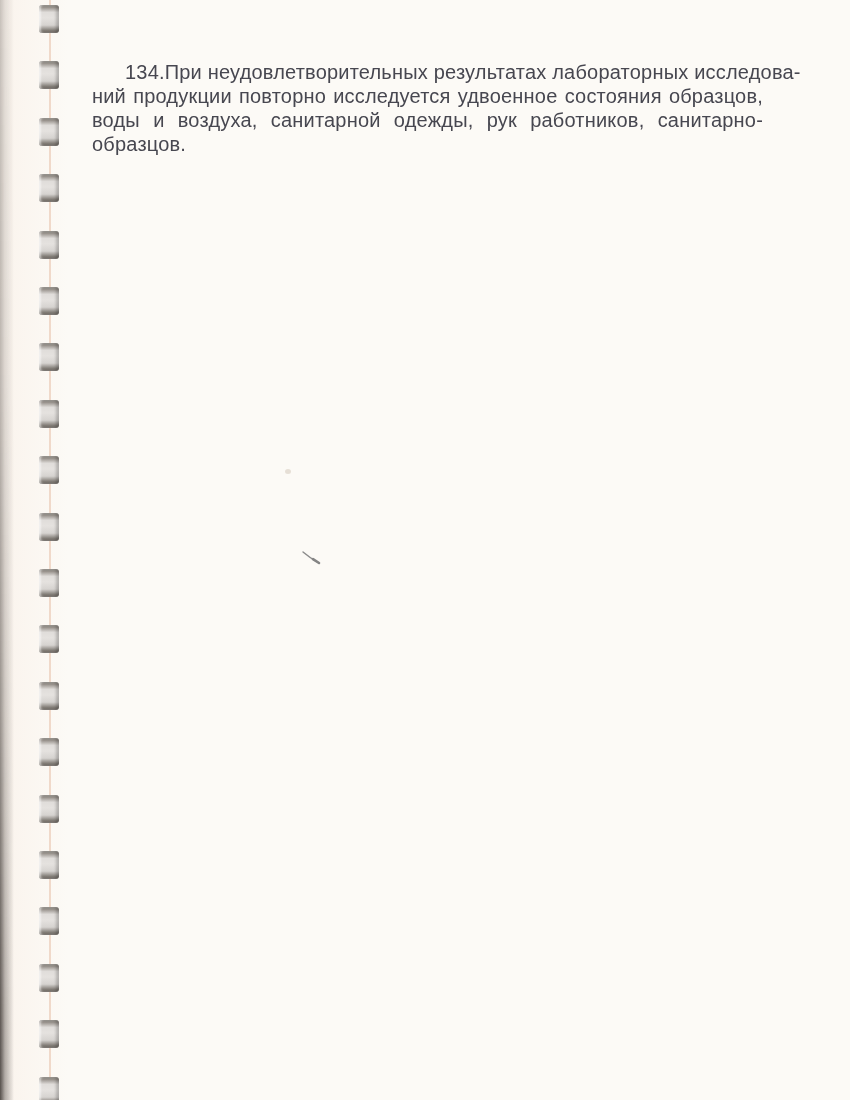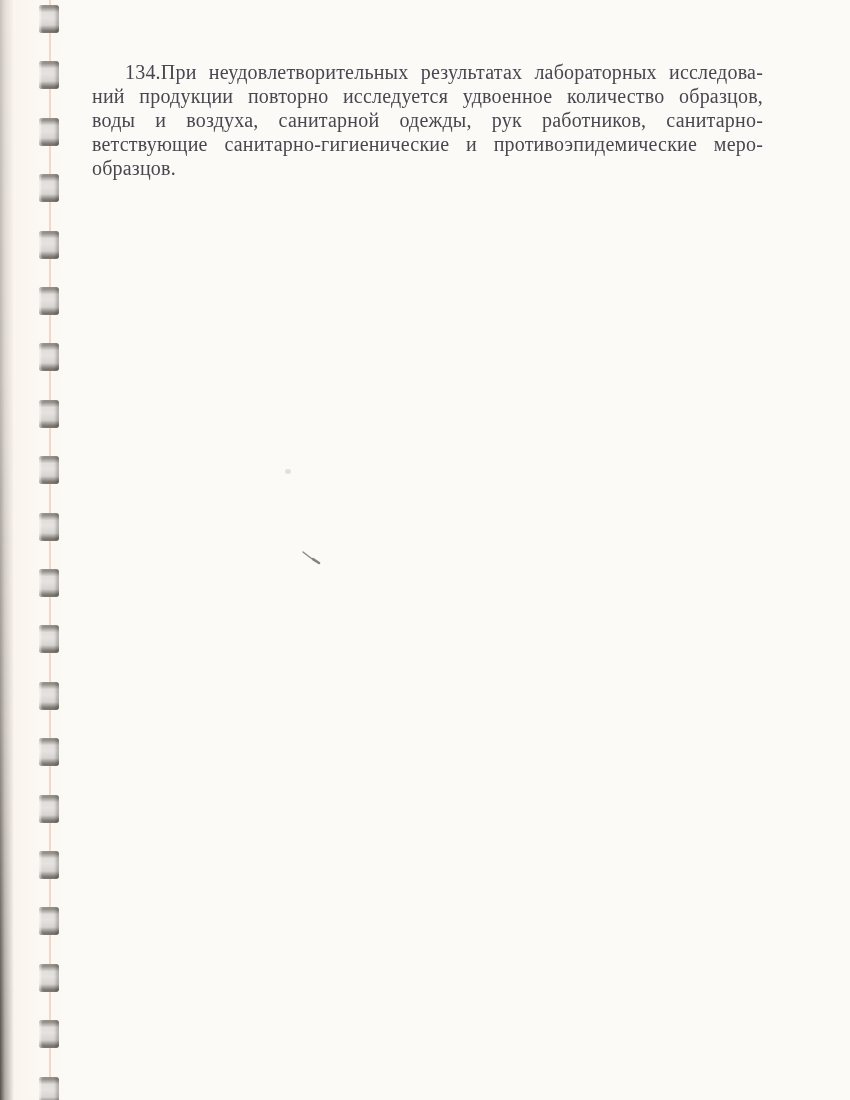--- a/index.html
+++ b/index.html
@@ -6,21 +6,21 @@
     margin: 0;
     padding: 0;
     background: #ffffff;
   }
   .page {
     position: relative;
     width: 850px;
     height: 1100px;
     background: var(--page-bg, #fcfaf6);
     overflow: hidden;
-    font-family: Liberation Serif, serif;
+    font-family: Liberation Sans, sans-serif;
   }
 
   
   .edge-shadow {
     position: absolute;
     left: 0; top: 0;
     width: 14px; height: 100%;
     background: linear-gradient(to right, #554f4b 0%, rgba(85,79,75,0.45) 35%, rgba(85,79,75,0) 100%);
     -webkit-mask-image: linear-gradient(to bottom, rgba(0,0,0,0.30) 0%, rgba(0,0,0,0.38) 35%, rgba(0,0,0,0.60) 65%, rgba(0,0,0,0.95) 92%, #000 100%);
             mask-image: linear-gradient(to bottom, rgba(0,0,0,0.30) 0%, rgba(0,0,0,0.38) 35%, rgba(0,0,0,0.60) 65%, rgba(0,0,0,0.95) 92%, #000 100%);
@@ -115,23 +115,22 @@
         <div class="ring" style="top: 963.8px;"></div>
         <div class="ring" style="top: 1020.2px;"></div>
         <div class="ring" style="top: 1076.6px;"></div>
       </div>
   </div>
 
   <div class="edge-shadow"></div>
 
   <div class="content">
     <div class="line first">134.При неудовлетворительных результатах лабораторных исследова-</div>
-    <div class="line">ний продукции повторно исследуется удвоенное количество образцов,</div>
+    <div class="line">ний продукции повторно исследуется удвоенное состояния образцов,</div>
     <div class="line">воды и воздуха, санитарной одежды, рук работников, санитарно-</div>
-    <div class="line">ветствующие санитарно-гигиенические и противоэпидемические меро-</div>
     <div class="line last">образцов.</div>
   </div>
 
   <svg class="pen-tick" viewBox="0 0 22 18" xmlns="http://www.w3.org/2000/svg">
     <path d="M2,2 C6,5.5 10,8.5 18,13" fill="none" stroke="#8b8b8b" stroke-width="1.4" stroke-linecap="round"></path>
     <path d="M12,9.2 L18,13" fill="none" stroke="#848484" stroke-width="2.6" stroke-linecap="round"></path>
   </svg>
 
   <div class="speck"></div>
 

